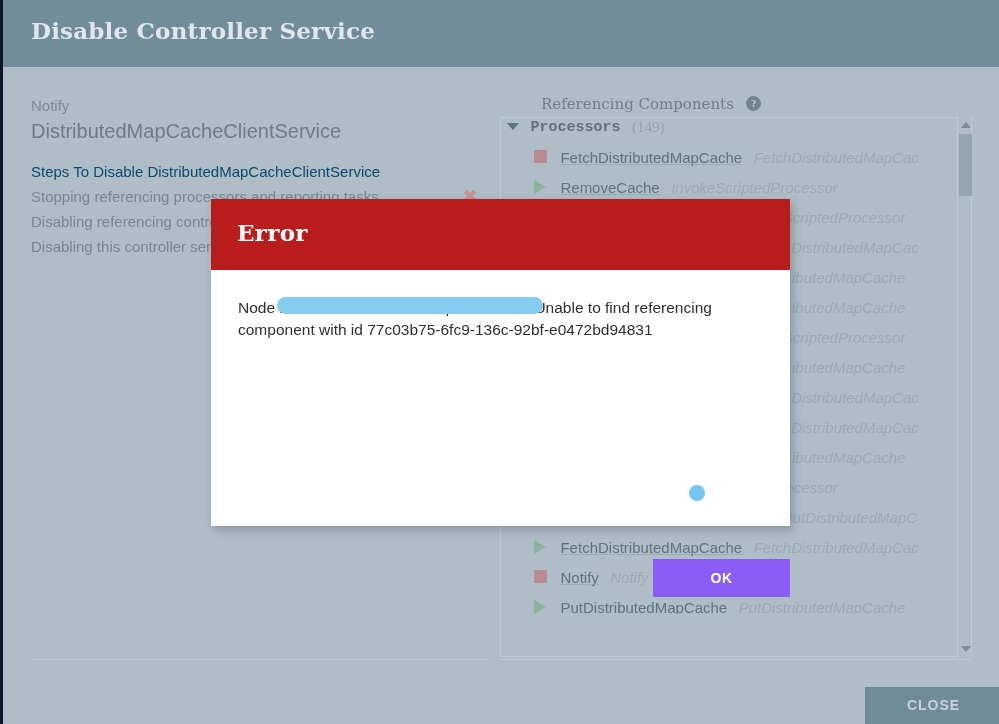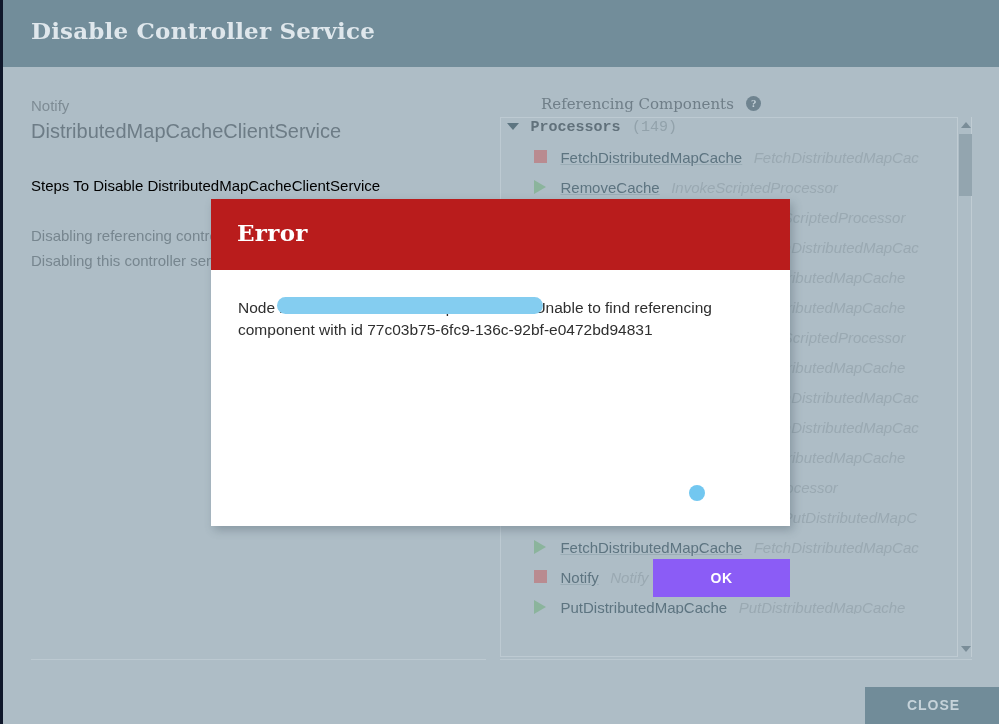--- a/index.html
+++ b/index.html
@@ -69,23 +69,23 @@
     color: #7e8c95;
     line-height: 24px;
   }
   .svc-name {
     font-size: 20px;
     color: #6d7c86;
     line-height: 27px;
   }
 
   .steps-title {
-    margin-top: 28px;
-    font-size: 15px;
-    color: #000000;
+    margin-top: 14px;
+    font-size: 15px;
+    color: #0c4a6e;
     line-height: 25px;
   }
 
   .step-row {
     position: relative;
     font-size: 15px;
     color: #77868f;
     line-height: 25px;
     height: 25px;
   }
@@ -173,21 +173,21 @@
     margin-bottom: 2px;
   }
   .group-name {
     font-family: Liberation Mono, monospace;
     font-weight: bold;
     font-size: 15px;
     color: #61717b;
     vertical-align: middle;
   }
   .group-count {
-    font-family: Liberation Mono, monospace;
+    font-family: Liberation Serif, serif;
     font-size: 15px;
     color: #92a2ab;
     vertical-align: middle;
     margin-left: 7px;
   }
 
   .comp-row {
     position: relative;
     height: 30px;
     padding-left: 33px;
@@ -372,20 +372,21 @@
 
     <div class="base-body">
 
       <div class="left-col">
         <div class="svc-label">Notify</div>
         <div class="svc-name">DistributedMapCacheClientService</div>
 
         <div class="steps-title">Steps To Disable DistributedMapCacheClientService</div>
 
         <div class="step-row">
+          <span>Stopping referencing processors and reporting tasks</span>
           <span class="step-x">✖</span>
         </div>
         <div class="step-row">
           <span>Disabling referencing controller services</span>
         </div>
         <div class="step-row">
           <span>Disabling this controller service</span>
         </div>
       </div>
 

